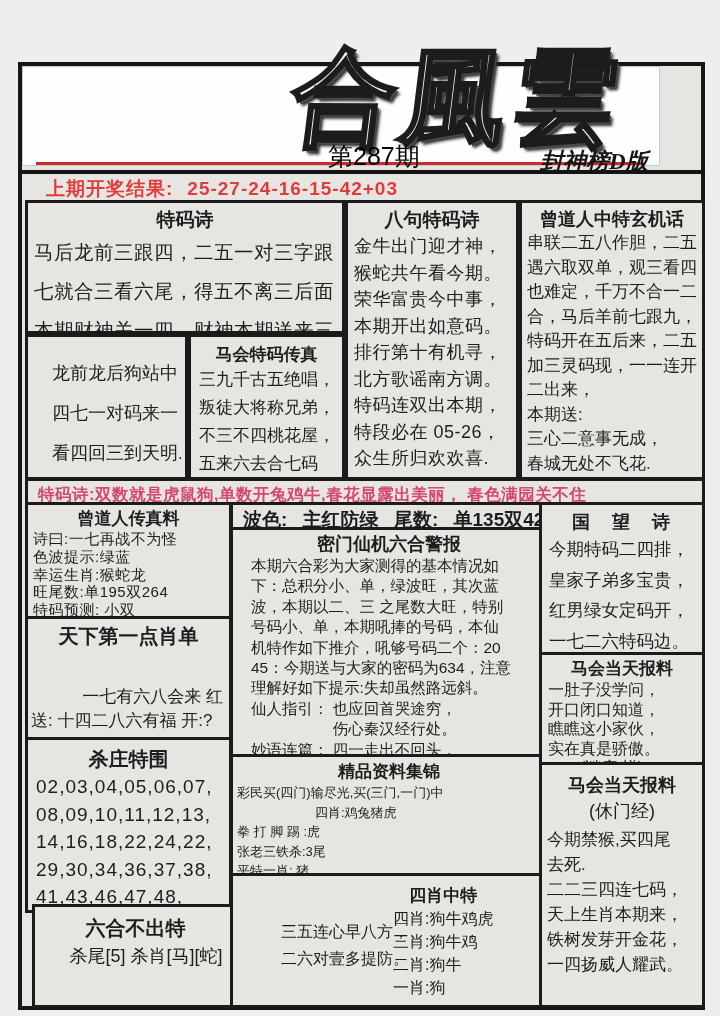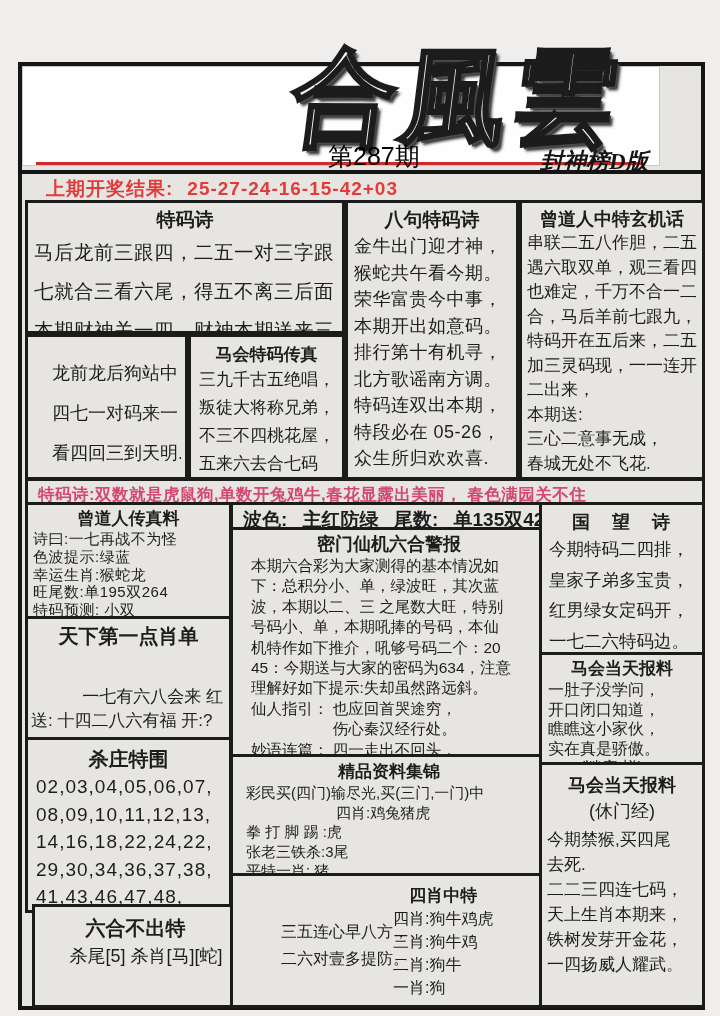--- a/index.html
+++ b/index.html
@@ -67,21 +67,21 @@
   
   .bx-bose{left:230px;top:502px;width:312px;height:28px;font-size:19px;font-weight:bold;
            white-space:nowrap;padding-top:2px;}
   .bx-bose span{margin-left:10px;}
   .bx-mimen{left:230px;top:527px;width:312px;height:230px;}
   .bx-mimen .bt{font-size:18px;margin-top:2px;}
   .bx-mimen .lines{font-size:15.5px;padding-left:18px;}
   .bx-mimen .lines div{line-height:20.4px;}
   .bx-jingpin{left:230px;top:754px;width:312px;height:122px;}
   .bx-jingpin .bt{font-size:17px;margin-top:3px;}
-  .bx-jingpin .lines{font-size:15px;padding-left:13px;}
+  .bx-jingpin .lines{font-size:13px;padding-left:4px;}
   .bx-jingpin .lines div{line-height:19.5px;}
   .bx-mbottom{left:230px;top:873px;width:312px;height:129px;}
   .sanwu{position:absolute;left:48px;top:42px;font-size:16px;}
   .sanwu div{line-height:27px;}
   .sixiao{position:absolute;left:160px;top:8px;}
   .sixiao .bt{font-size:17px;}
   .sixiao .lines{font-size:16px;}
   .sixiao .lines div{line-height:23px;}
   
   .bx-guowang{left:539px;top:502px;width:160px;height:153px;}

